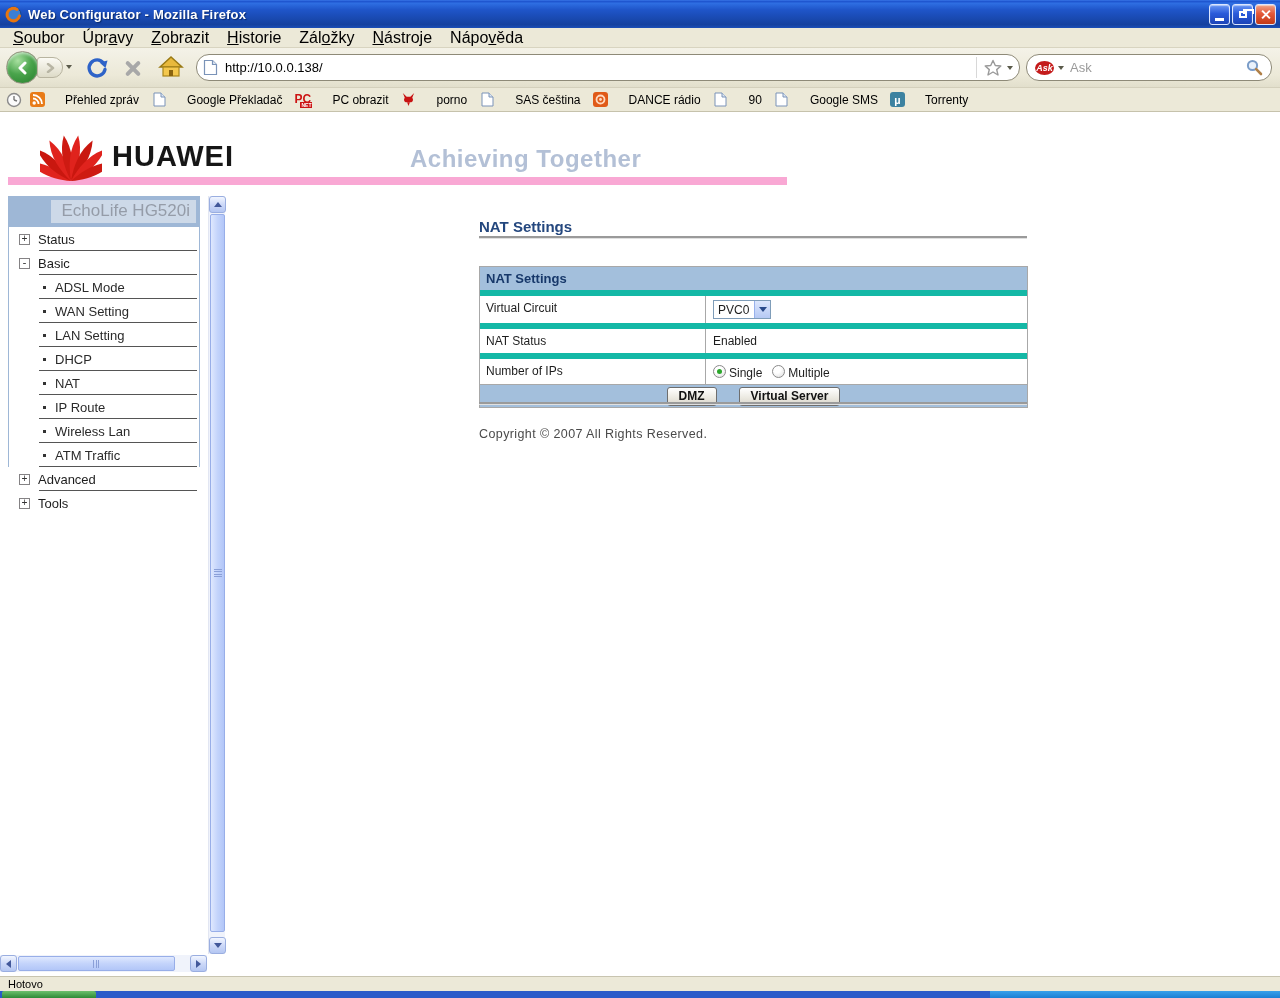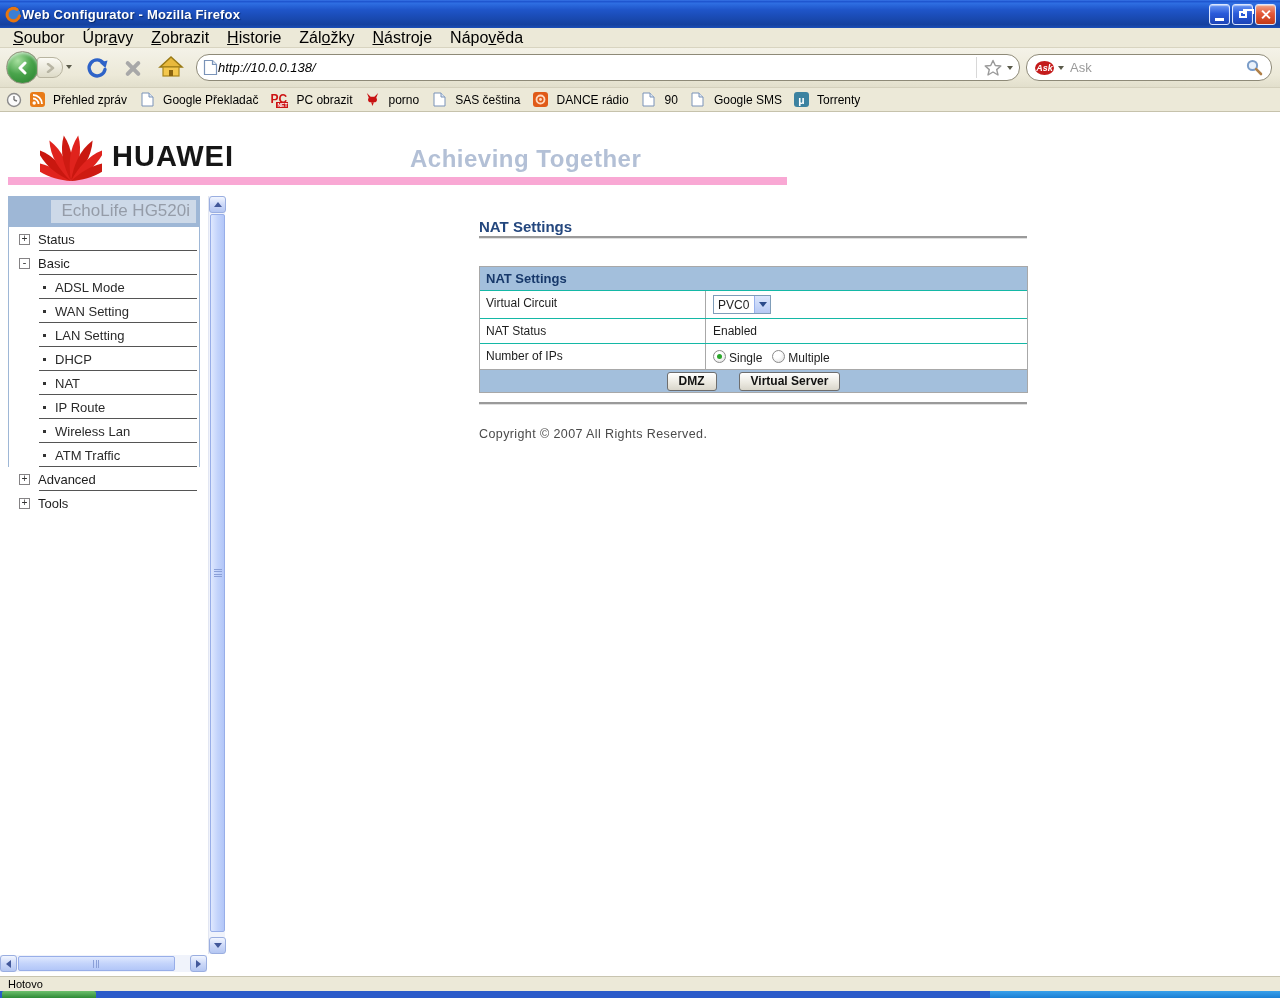--- a/index.html
+++ b/index.html
@@ -10,21 +10,21 @@
     font-family:"Liberation Sans", sans-serif;
     -webkit-font-smoothing:antialiased;
   }
 
   
   #titlebar {
     position:absolute; top:0; left:0; width:1280px; height:28px;
     background:linear-gradient(180deg,#3a77e8 0%, #1e55cf 5%, #2e6ee2 12%, #1f55c9 35%, #15419f 88%, #1c4fb8 100%);
     display:flex; align-items:center; padding-left:5px;
   }
-  .tb-title { color:#fff; font-weight:bold; font-size:13px; 
+  .tb-title { color:#fff; font-weight:bold; font-size:13px; margin-left:6px;
     text-shadow:1px 1px 1px #0a2a6a; letter-spacing:.2px; }
   .winbtns { position:absolute; right:4px; top:4px; display:flex; gap:2px; }
   .wbtn { width:21px; height:21px; border-radius:3px; border:1px solid #dce6ff;
     display:flex; align-items:center; justify-content:center;
     background:linear-gradient(180deg,#6a97f5 0%, #2a5ada 45%, #1c44b8 100%);
     box-shadow:inset 0 1px 1px rgba(255,255,255,.5); }
   .wbtn.close { background:linear-gradient(180deg,#f0a488 0%, #e4593a 45%, #c23a16 100%); }
   .glyph-min { width:9px; height:3px; background:#fff; margin-top:10px; }
   .glyph-restore { width:8px; height:7px; border:2px solid #fff; position:relative; }
   .glyph-restore:before { content:""; position:absolute; left:2px; top:-4px; width:7px; height:3px;
@@ -59,39 +59,39 @@
   #stop-btn { position:absolute; left:120px; top:8px; width:24px; height:24px; position:absolute; }
   .stop-x { position:relative; width:18px; height:18px; margin:3px; }
   .stop-x:before,.stop-x:after { content:""; position:absolute; left:8px; top:0; width:4px; height:19px;
     background:#a8a8a8; border-radius:2px; }
   .stop-x:before { transform:rotate(45deg); }
   .stop-x:after { transform:rotate(-45deg); }
   #home-btn { position:absolute; left:158px; top:7px; }
 
   #urlbar { position:absolute; left:196px; top:6px; width:824px; height:27px; background:#fff;
     border:1px solid #8e8a78; border-radius:13px; display:flex; align-items:center; padding:0 6px; }
-  .url-input { flex:1; border:none; outline:none; font-size:13px; color:#000; 
-    font-family:"Liberation Sans",sans-serif; background:transparent;font-style:italic; }
+  .url-input { flex:1; border:none; outline:none; font-size:13px; color:#000; margin-left:7px;
+    font-family:"Liberation Sans",sans-serif; background:transparent; }
   .url-right { display:flex; align-items:center; gap:5px; border-left:1px solid #d8d8d8;
     padding-left:7px; height:21px; }
 
   #searchbox { position:absolute; left:1026px; top:6px; width:246px; height:27px; background:#fff;
     border:1px solid #8e8a78; border-radius:13px; display:flex; align-items:center; padding:0 8px; }
   .ask-logo { width:22px; height:14px; background:#c41b1b; border-radius:50%;
     color:#fff; font-size:9px; font-weight:bold; font-style:italic;
     display:flex; align-items:center; justify-content:center; }
   .search-input { flex:1; border:none; outline:none; font-size:13px; color:#444; margin-left:6px;
     font-family:"Liberation Sans",sans-serif; background:transparent; }
   .search-input::placeholder { color:#9a9a9a; }
 
   
   #bookmarksbar { position:absolute; top:88px; left:0; width:1280px; height:24px;
     background:#ece9d8; border-bottom:1px solid #c6c2ac; display:flex; align-items:center;
     padding-left:6px; gap:2px; }
-  .bm { display:flex; align-items:center; gap:8px; padding:1px 5px; font-size:12px; color:#000; cursor:default;justify-content:flex-end; }
+  .bm { display:flex; align-items:center; gap:20px; padding:1px 5px; font-size:12px; color:#000; cursor:default;justify-content:flex-end; }
   .bmicon { width:16px; height:16px; display:flex; align-items:center; justify-content:center; }
   .ico-sq { width:15px; height:15px; border-radius:3px; color:#fff; display:flex; align-items:center;
     justify-content:center; font-weight:bold; }
   .pcnet { position:relative; width:18px; height:16px; }
   .pcnet .pc { color:#cc1414; font-weight:bold; font-size:12px; line-height:10px; }
   .pcnet .net { position:absolute; right:0; bottom:0; background:#cc1414; color:#fff;
     font-size:5px; font-weight:bold; padding:0 1px; line-height:6px; }
 
   
   #content { position:absolute; top:112px; left:0; width:1280px; height:864px; background:#fff; }
@@ -138,21 +138,21 @@
   .tri-right { width:0;height:0;border-top:4px solid transparent;border-bottom:4px solid transparent;border-left:5px solid #42589a; }
 
   
   #page-title { position:absolute; left:479px; top:106px; font-size:15px; font-weight:bold; color:#24477e; }
   .hr1 { position:absolute; left:479px; top:124px; width:548px; height:3px; background:#9a9a9a;
     border-bottom:1px solid #e0e0e0; }
   #nat-table { position:absolute; left:479px; top:154px; width:549px; border:1px solid #a8a8a8;
     font-size:12px; color:#1d1d1d; }
   .t-header { height:23px; background:#a3bfdc; display:flex; align-items:center; padding-left:6px;
     font-weight:bold; color:#17386a; font-size:13px; }
-  .t-row { display:flex; border-top:1px solid #14b8a6; background:#fff; }
+  .t-row { display:flex; border-top:6px solid #14b8a6; background:#fff; }
   .t-label { width:226px; padding:5px 6px; border-right:1px solid #a8a8a8; }
   .t-value { flex:1; padding:4px 7px; display:flex; align-items:center; }
   .t-footer { height:23px; background:#a3bfdc; border-top:1px solid #a8a8a8;
     display:flex; align-items:center; justify-content:center; gap:22px; }
   .xp-btn { background:linear-gradient(180deg,#ffffff,#eceae2 55%,#d9d6cb);
     border:1px solid #6e6e6e; border-radius:3px; font-weight:bold; font-size:12px; color:#111;
     padding:1px 11px; line-height:15px; box-shadow:inset 0 1px 0 #fff; cursor:pointer;
     font-family:"Liberation Sans",sans-serif; }
   .select-box { width:58px; height:19px; border:1px solid #7f9db9; background:#fff;
     display:flex; align-items:center; position:relative; }

